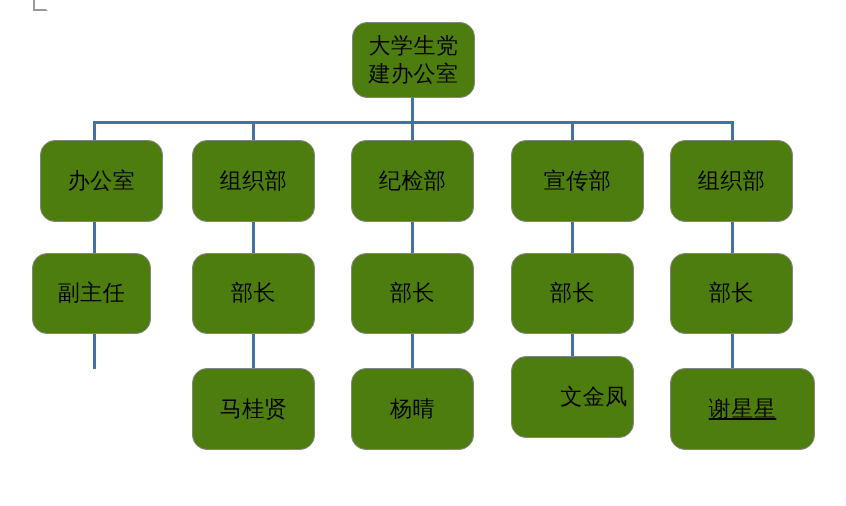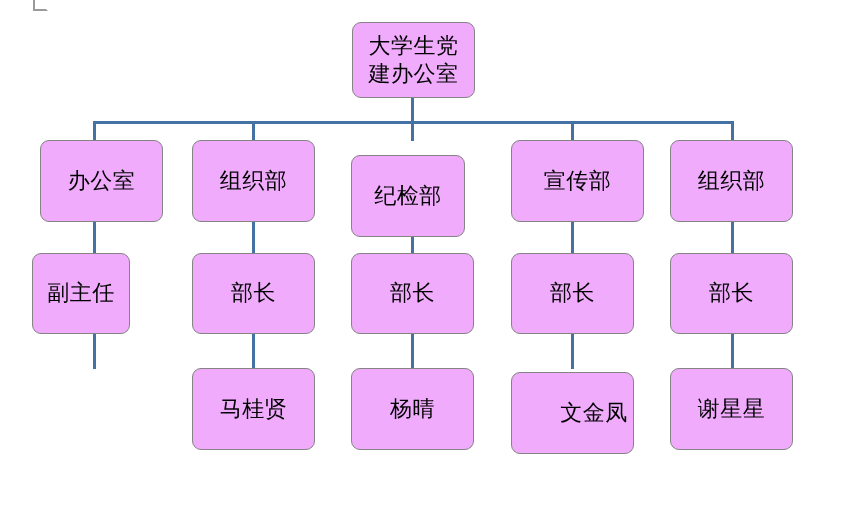--- a/index.html
+++ b/index.html
@@ -34,23 +34,23 @@
     top: -4px;
     width: 5px;
     height: 2px;
     background: #9a9a9a;
   }
 
   
   .node {
     position: absolute;
     box-sizing: border-box;
-    background: #f0abfc;
+    background: #4d7c0f;
     border: 1px solid #848484;
-    border-radius: 9px;
+    border-radius: 15px;
     display: flex;
     align-items: center;
     justify-content: center;
     text-align: center;
     color: #000000;
     font-size: 22px;
     line-height: 1.28;
     letter-spacing: 0.5px;
     white-space: pre-line;
     z-index: 3;
@@ -99,28 +99,28 @@
   <div class="conn-v" style="left:731px; top:222px; height:32px;"></div>
 
   <div class="conn-v" style="left:93px;  top:334px; height:35px;"></div>
   <div class="conn-v" style="left:252px; top:334px; height:35px;"></div>
   <div class="conn-v" style="left:411px; top:334px; height:35px;"></div>
   <div class="conn-v" style="left:571px; top:334px; height:35px;"></div>
   <div class="conn-v" style="left:731px; top:334px; height:35px;"></div>
 
   <div class="node" style="left:40px;  top:140px; width:123px; height:82px;">办公室</div>
   <div class="node" style="left:192px; top:140px; width:123px; height:82px;">组织部</div>
-  <div class="node" style="left:351px; top:140px; width:114px; height:82px;margin-top:15px;">纪检部</div>
+  <div class="node" style="left:351px; top:140px; width:123px; height:82px;">纪检部</div>
   <div class="node" style="left:511px; top:140px; width:133px; height:82px;">宣传部</div>
   <div class="node" style="left:670px; top:140px; width:123px; height:82px;">组织部</div>
 
-  <div class="node" style="left:32px;  top:253px; width:98px; height:81px;text-align:center;">副主任</div>
+  <div class="node" style="left:32px;  top:253px; width:119px; height:81px;text-align:center;">副主任</div>
   <div class="node" style="left:192px; top:253px; width:123px; height:81px;">部长</div>
   <div class="node" style="left:351px; top:253px; width:123px; height:81px;">部长</div>
   <div class="node" style="left:511px; top:253px; width:123px; height:81px;">部长</div>
   <div class="node" style="left:670px; top:253px; width:123px; height:81px;">部长</div>
 
   <div class="node" style="left:351px; top:368px; width:123px; height:82px;">杨晴</div>
   <div class="node" style="left:192px; top:368px; width:123px; height:82px;">马桂贤</div>
-  <div class="node" style="left:511px; top:372px; width:123px; height:82px;padding-left:43px;">文金凤</div>
-  <div class="node" style="left:670px; top:368px; width:123px; height:82px;">谢星星</div>
+  <div class="node" style="left:511px; top:356px; width:123px; height:82px;padding-left:43px;">文金凤</div>
+  <div class="node" style="left:670px; top:368px; width:145px; height:82px;text-decoration:underline;">谢星星</div>
 
 </div>
 
 </body></html>

